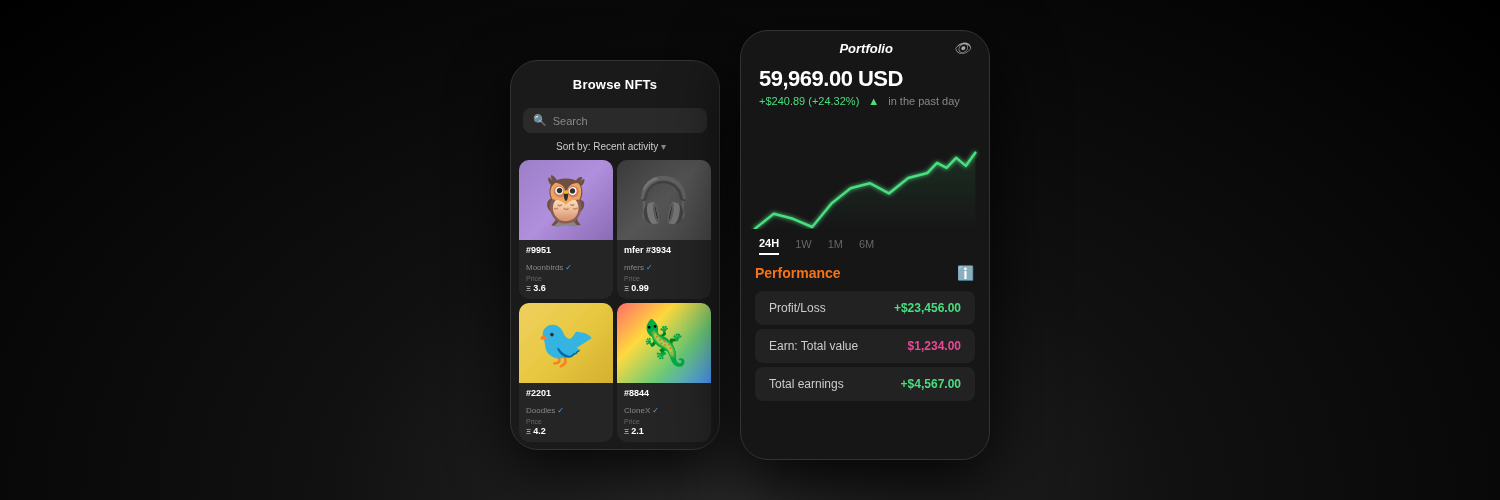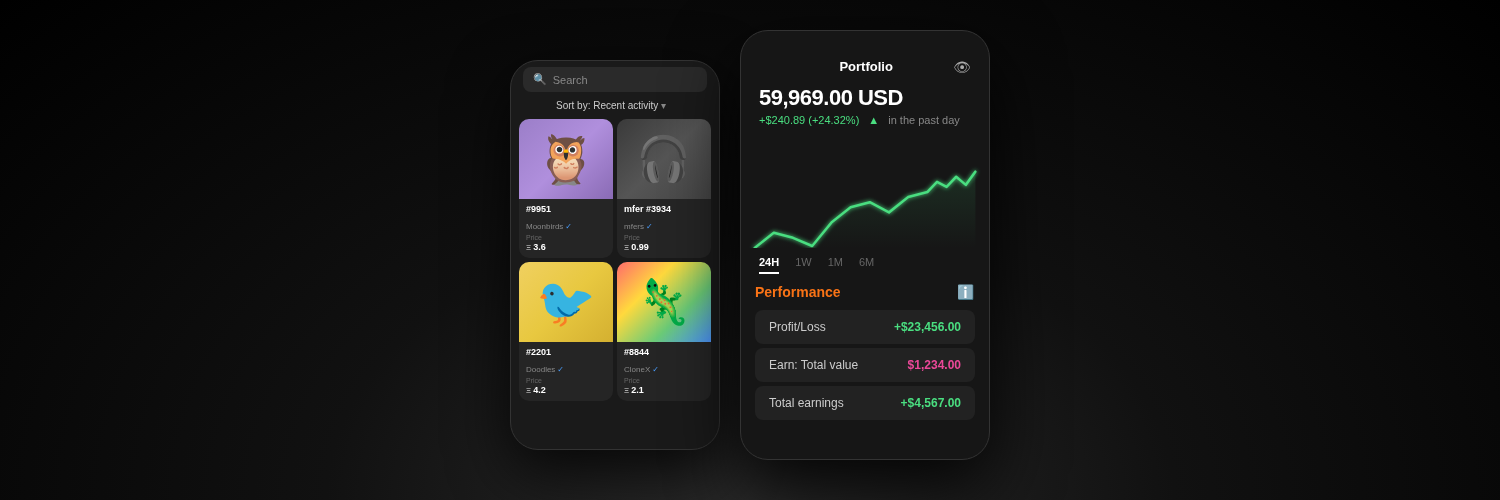--- a/index.html
+++ b/index.html
@@ -175,23 +175,24 @@
       background: #161616;
       border-radius: 28px;
       border: 1px solid #333;
       overflow: hidden;
       z-index: 2;
       box-shadow: 0 25px 70px rgba(0,0,0,0.9);
     }
 
     .portfolio-header {
       display: flex;
-      align-items: flex-start;
+      align-items: flex-end;
       justify-content: space-between;
-      padding: 28px 18px 10px;
+      padding: 9px 18px 10px;
+      font-style: italic;
     }
 
     .portfolio-title {
       color: #fff;
       font-size: 13px;
       font-weight: 600;
       text-align: center;
       flex: 1;
     }
 
@@ -236,20 +237,21 @@
     .chart-svg {
       width: 100%;
       height: 100%;
     }
 
     
     .time-tabs {
       display: flex;
       padding: 8px 18px 10px;
       gap: 16px;
+      align-items: center;
     }
 
     .time-tab {
       color: #666;
       font-size: 11px;
       cursor: pointer;
       padding-bottom: 4px;
     }
 
     .time-tab.active {
@@ -305,20 +307,23 @@
     .perf-value.positive {
       color: #4ade80;
     }
   </style>
 </head>
 <body>
 
 <div class="phones-container">
 
   <div class="phone-left">
+    <div class="phone-left-header">
+      <div class="phone-left-title">Browse NFTs</div>
+    </div>
 
     <div class="search-bar">
       <span class="search-icon-inner">🔍</span>
       <span class="search-text">Search</span>
     </div>
 
     <div class="sort-bar">
       <span>Sort by: </span>
       <span>Recent activity</span> ▾
     </div>

